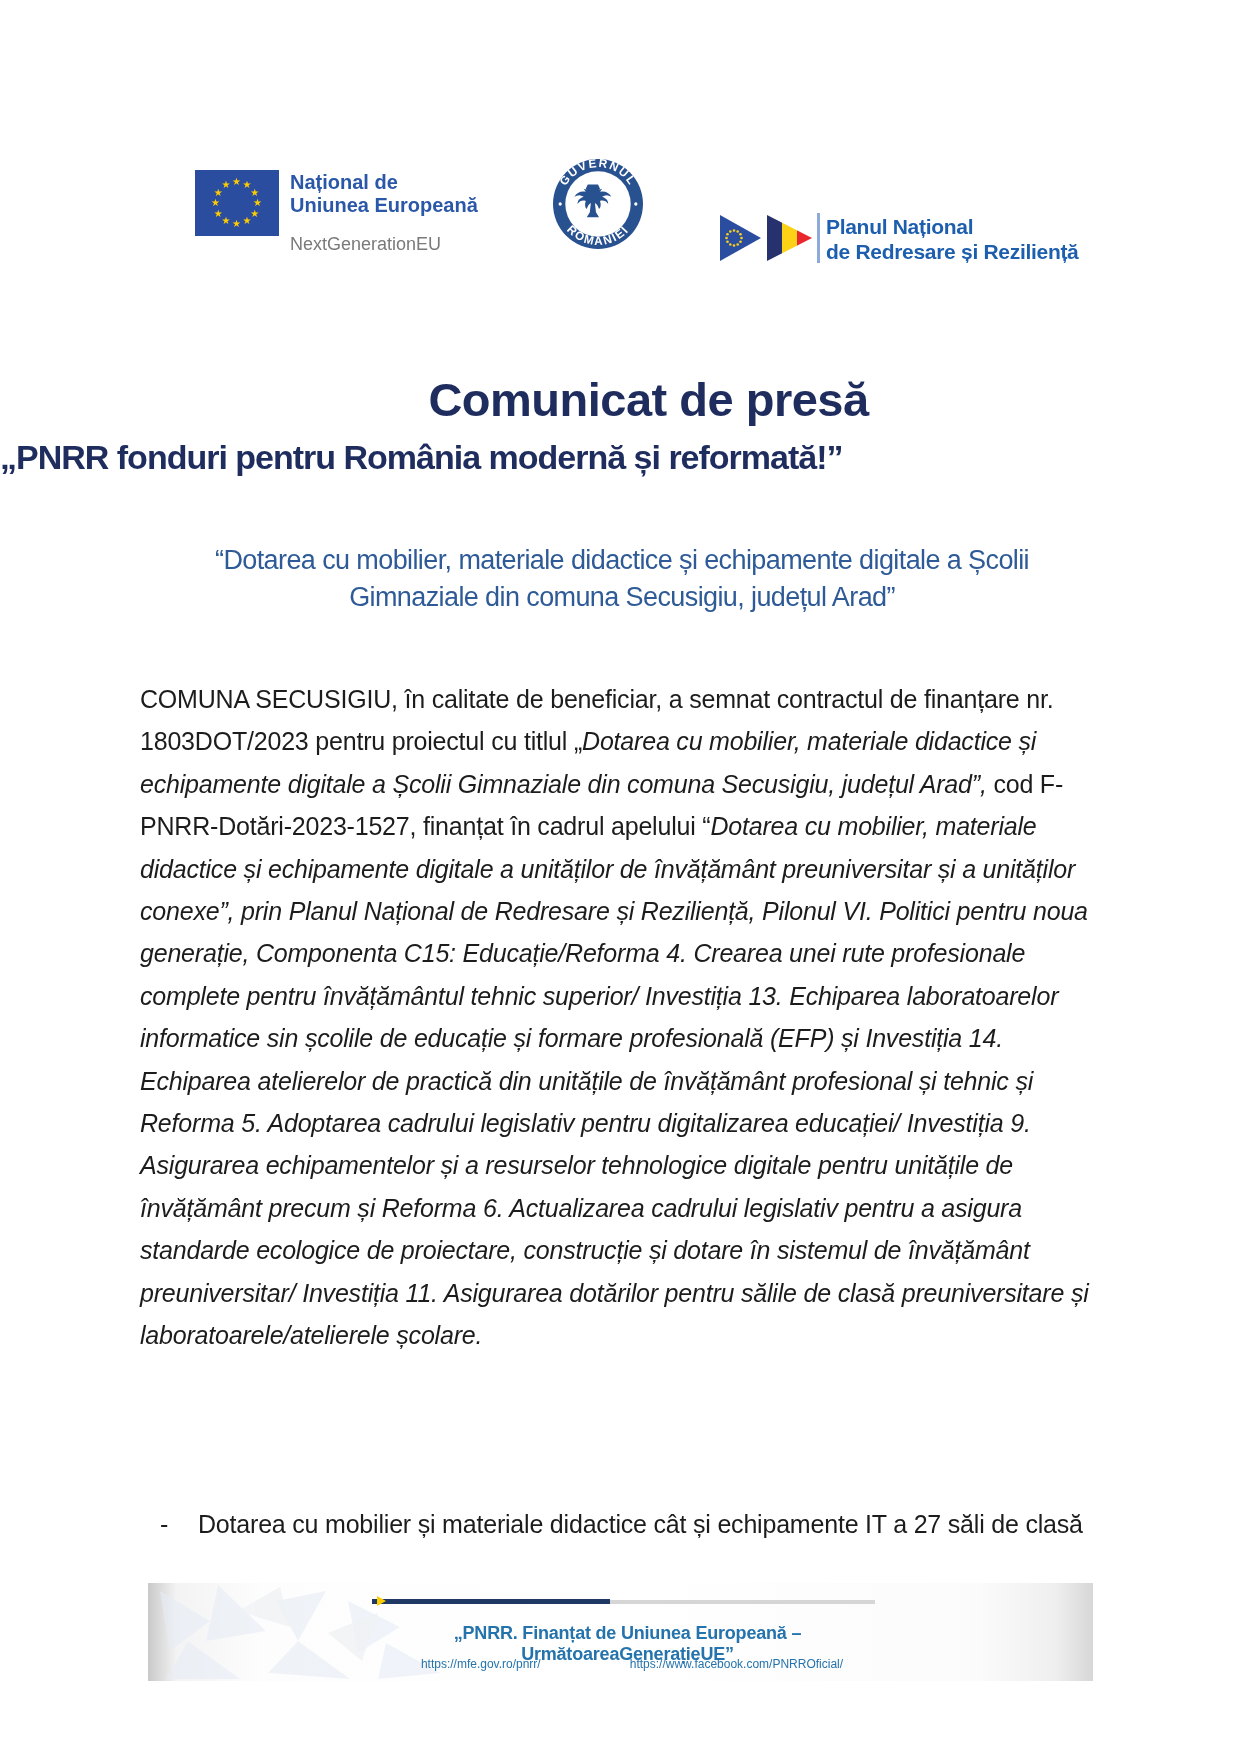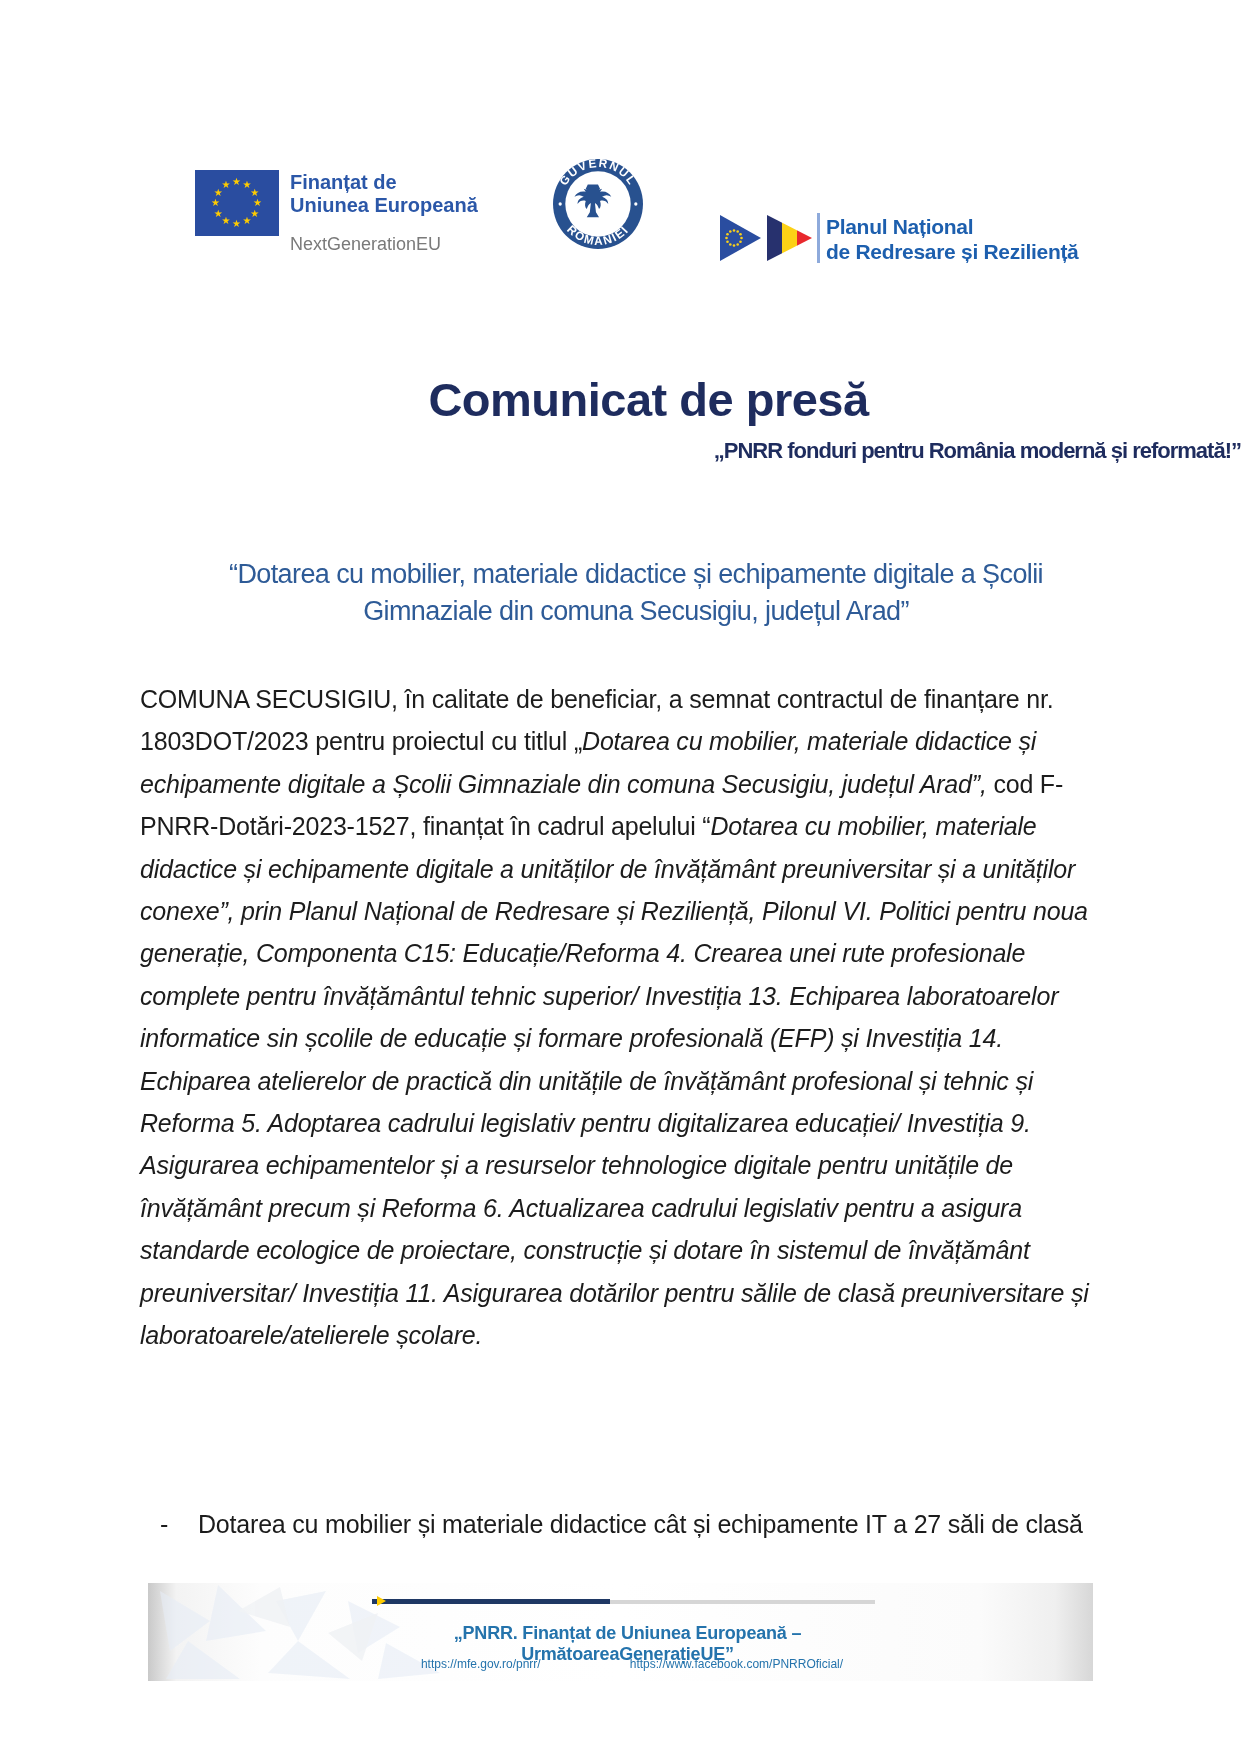--- a/index.html
+++ b/index.html
@@ -19,21 +19,21 @@
   .gov-seal{left:552px;top:158px;width:92px;height:92px;}
 
   .pnrr-logo{left:720px;top:176px;display:flex;align-items:flex-start;margin-top:36px;}
   .pnrr-divider{width:3px;height:50px;background:#8eaadb;margin:1px 6px 0 5px;}
   .pnrr-text{padding-top:2px;}
   .pnrr-text div{font-size:21px;font-weight:bold;color:var(--pnrr-blue);line-height:25px;letter-spacing:-0.3px;}
 
   
   .doc-title{left:0;top:372px;width:100%;text-align:center;font-size:47px;font-weight:bold;
     color:var(--navy);letter-spacing:-0.5px;padding-left:28px;}
-  .doc-subtitle{left:0;top:438px;width:100%;text-align:right;font-size:22px;font-weight:600;
+  .doc-subtitle{left:0;top:438px;width:100%;text-align:left;font-size:34px;font-weight:600;
     color:var(--navy);letter-spacing:-1px;}
   .project-quote{left:150px;top:540px;width:940px;text-align:center;font-size:27px;
     color:var(--quote-blue);line-height:37px;letter-spacing:-0.6px;}
 
   
   .body-par{left:140px;top:678px;width:950px;font-size:25px;line-height:42.4px;
     color:var(--body-text);letter-spacing:-0.2px;text-align:left;}
   .run-bold{font-weight:normal;margin-top:47px;}
   .run-italic{font-style:italic;}
 
@@ -73,21 +73,21 @@
         <span class="ring-star" style="position: absolute; color: var(--star-yellow); font-size: 10px; line-height: 10px; left: 55.1865px; top: 38.5px;">★</span>
         <span class="ring-star" style="position: absolute; color: var(--star-yellow); font-size: 10px; line-height: 10px; left: 47.5px; top: 46.1865px;">★</span>
         <span class="ring-star" style="position: absolute; color: var(--star-yellow); font-size: 10px; line-height: 10px; left: 37px; top: 49px;">★</span>
         <span class="ring-star" style="position: absolute; color: var(--star-yellow); font-size: 10px; line-height: 10px; left: 26.5px; top: 46.1865px;">★</span>
         <span class="ring-star" style="position: absolute; color: var(--star-yellow); font-size: 10px; line-height: 10px; left: 18.8135px; top: 38.5px;">★</span>
         <span class="ring-star" style="position: absolute; color: var(--star-yellow); font-size: 10px; line-height: 10px; left: 16px; top: 28px;">★</span>
         <span class="ring-star" style="position: absolute; color: var(--star-yellow); font-size: 10px; line-height: 10px; left: 18.8135px; top: 17.5px;">★</span>
         <span class="ring-star" style="position: absolute; color: var(--star-yellow); font-size: 10px; line-height: 10px; left: 26.5px; top: 9.81347px;">★</span>
       </div>
     <div class="eu-text">
-      <div class="l1">Finanțat de</div>
+      <div class="l1">Național de</div>
       <div class="l2">Uniunea Europeană</div>
       <div class="l3">NextGenerationEU</div>
     </div>
   </div>
 
   <div class="abs gov-seal">
     <svg width="92" height="92" viewBox="0 0 90 90">
       <circle cx="45" cy="45" r="44" fill="var(--seal-navy)"></circle>
       <circle cx="45" cy="45" r="32" fill="#ffffff"></circle>
       <defs>
@@ -136,21 +136,21 @@
     </svg>
     <div class="pnrr-divider"></div>
     <div class="pnrr-text">
       <div>Planul Național</div>
       <div>de Redresare și Reziliență</div>
     </div>
   </div>
 
   <h1 class="abs doc-title" style="margin:0">Comunicat de presă</h1>
   <h2 class="abs doc-subtitle" style="margin:0">„PNRR fonduri pentru România modernă și reformată!”</h2>
-  <p class="abs project-quote" style="margin:16px">“Dotarea cu  mobilier, materiale didactice și echipamente digitale a Școlii Gimnaziale din comuna Secusigiu, județul Arad”</p>
+  <p class="abs project-quote" style="margin:2px">“Dotarea cu  mobilier, materiale didactice și echipamente digitale a Școlii Gimnaziale din comuna Secusigiu, județul Arad”</p>
 
   <p class="abs body-par" style="margin:0"><span class="run-bold">COMUNA SECUSIGIU,</span><span class="run-normal"> în calitate de beneficiar, a semnat contractul de finanțare nr. 1803DOT/2023 pentru proiectul cu titlul „</span><span class="run-italic">Dotarea cu  mobilier, materiale didactice și echipamente digitale a Școlii Gimnaziale din comuna Secusigiu, județul Arad”,</span><span class="run-normal"> cod F-PNRR-Dotări-2023-1527, finanțat în cadrul apelului “</span><span class="run-italic">Dotarea cu mobilier, materiale didactice și echipamente digitale a unităților de învățământ preuniversitar și a unităților conexe”, prin Planul Național de Redresare și Reziliență, Pilonul VI. Politici pentru noua generație, Componenta C15: Educație/Reforma 4. Crearea unei rute profesionale complete pentru învățământul tehnic superior/ Investiția 13. Echiparea laboratoarelor informatice sin școlile de educație și formare profesională (EFP) și Investiția 14. Echiparea atelierelor de practică din unitățile de învățământ profesional și tehnic și Reforma 5. Adoptarea cadrului legislativ pentru digitalizarea educației/ Investiția 9. Asigurarea echipamentelor și a resurselor tehnologice digitale pentru unitățile de învățământ precum și Reforma 6. Actualizarea cadrului legislativ pentru a asigura standarde ecologice de proiectare, construcție și dotare în sistemul de învățământ preuniversitar/ Investiția 11. Asigurarea dotărilor pentru sălile de clasă preuniversitare și laboratoarele/atelierele școlare.</span></p>
 
   <div class="abs bullet">
     <span class="marker">-</span>
     <span class="btext">Dotarea cu mobilier și materiale didactice cât și echipamente IT a 27 săli de clasă</span>
   </div>
 
   <div class="abs footer-band">
     <svg class="abs wm" width="300" height="98" viewBox="0 0 300 98">

